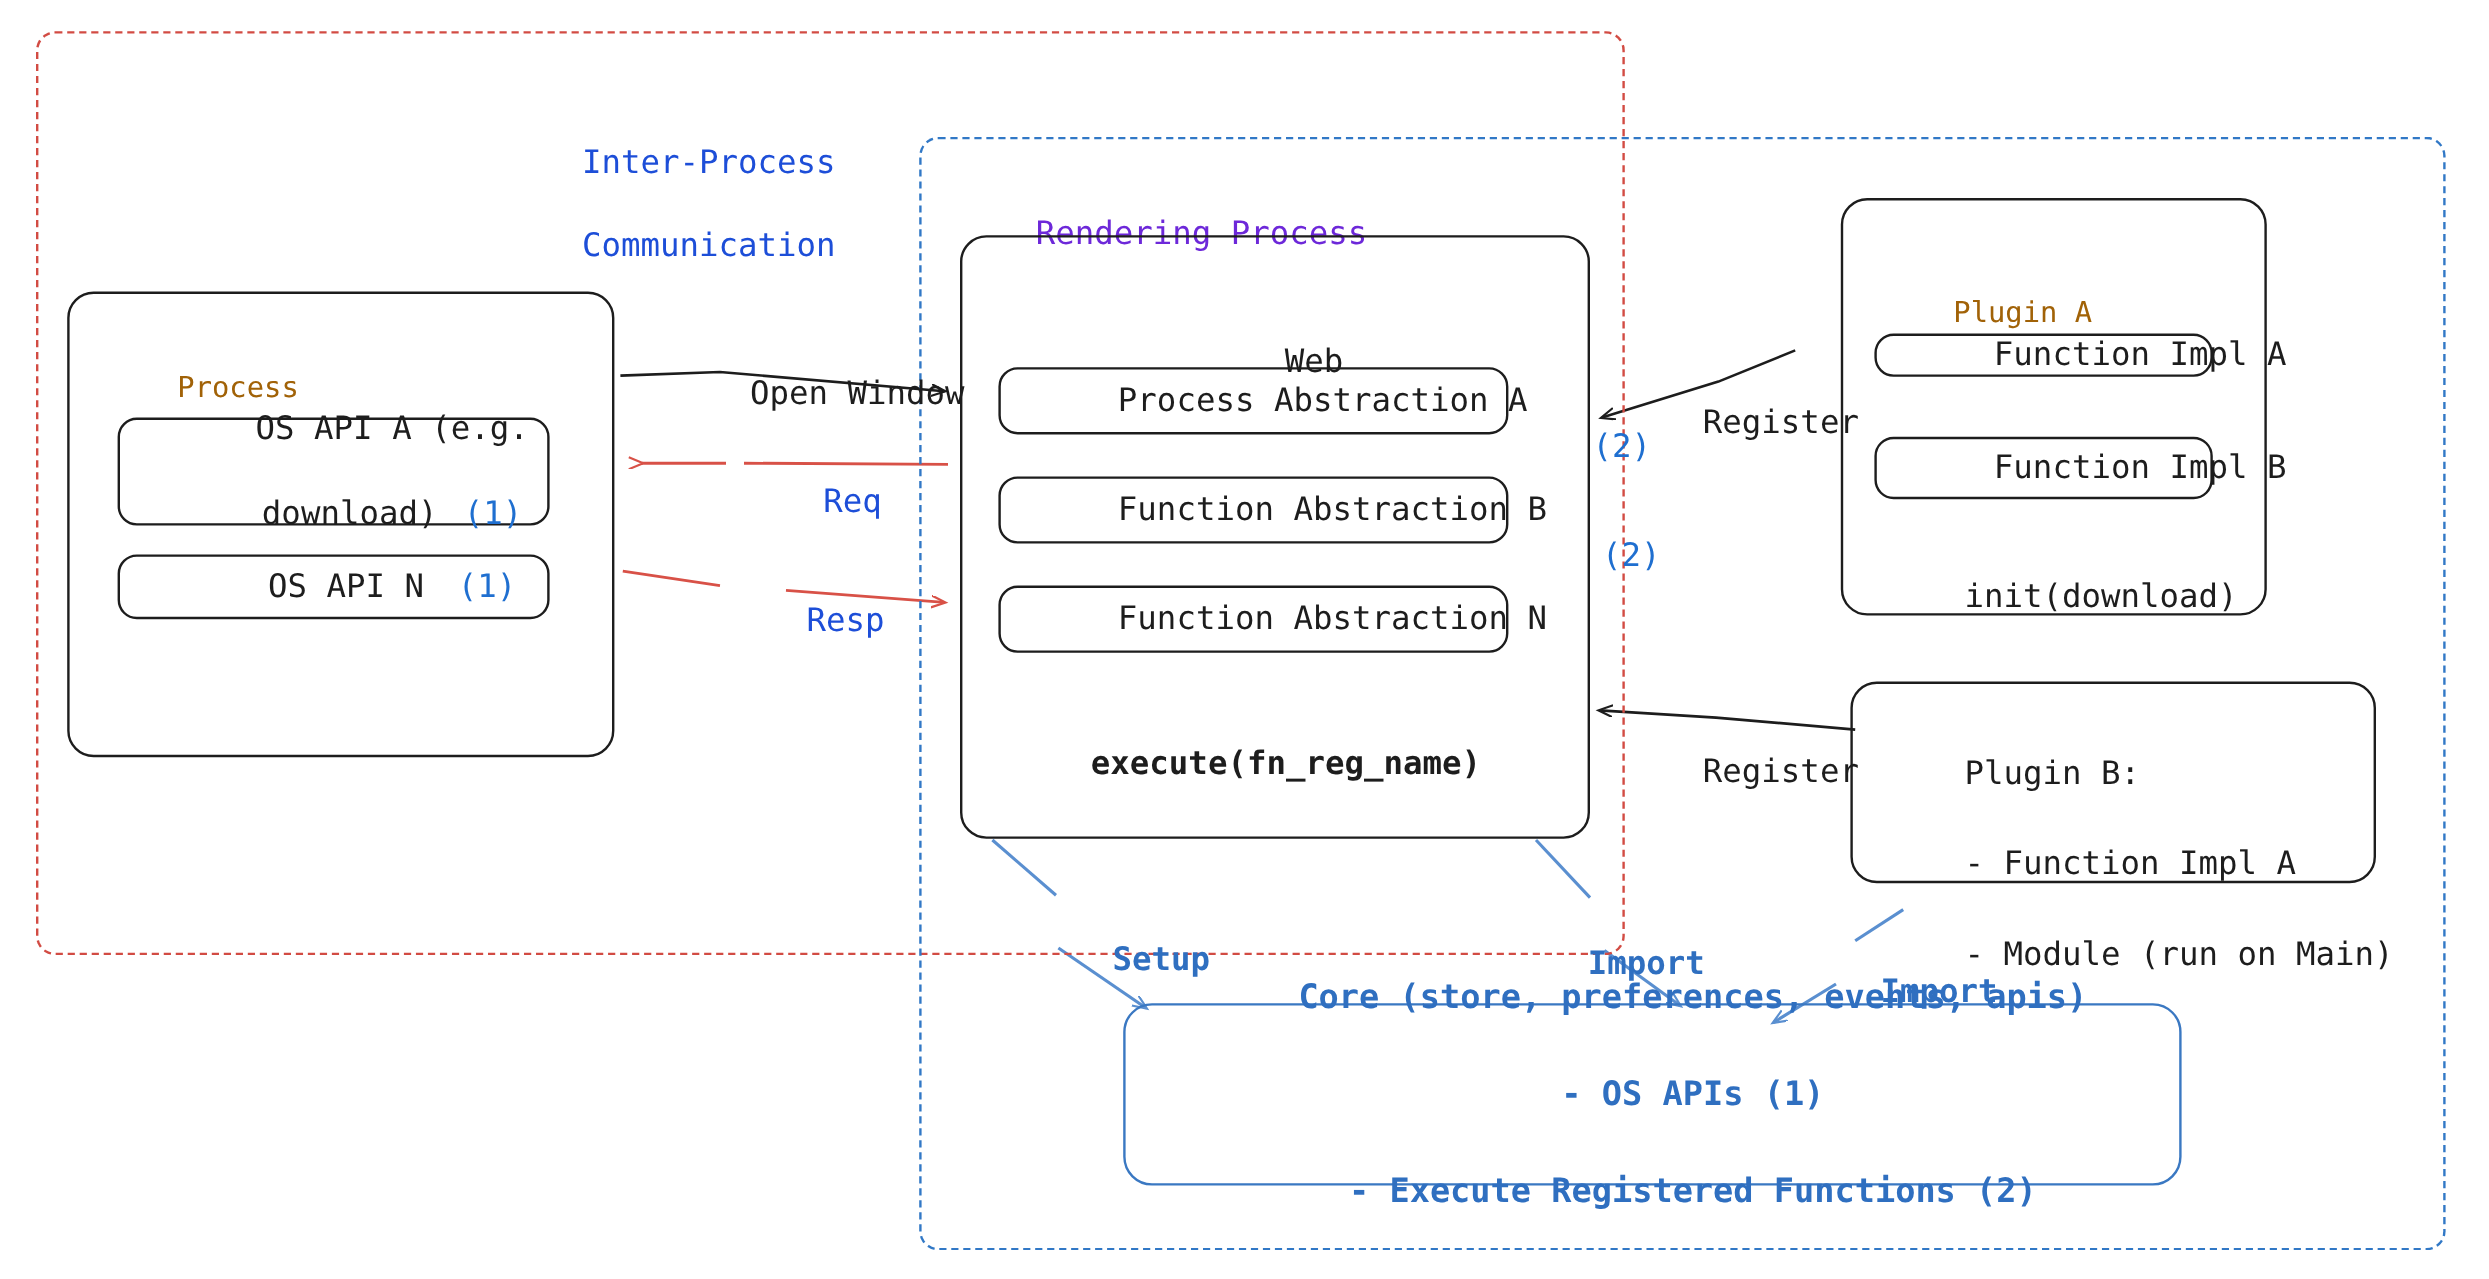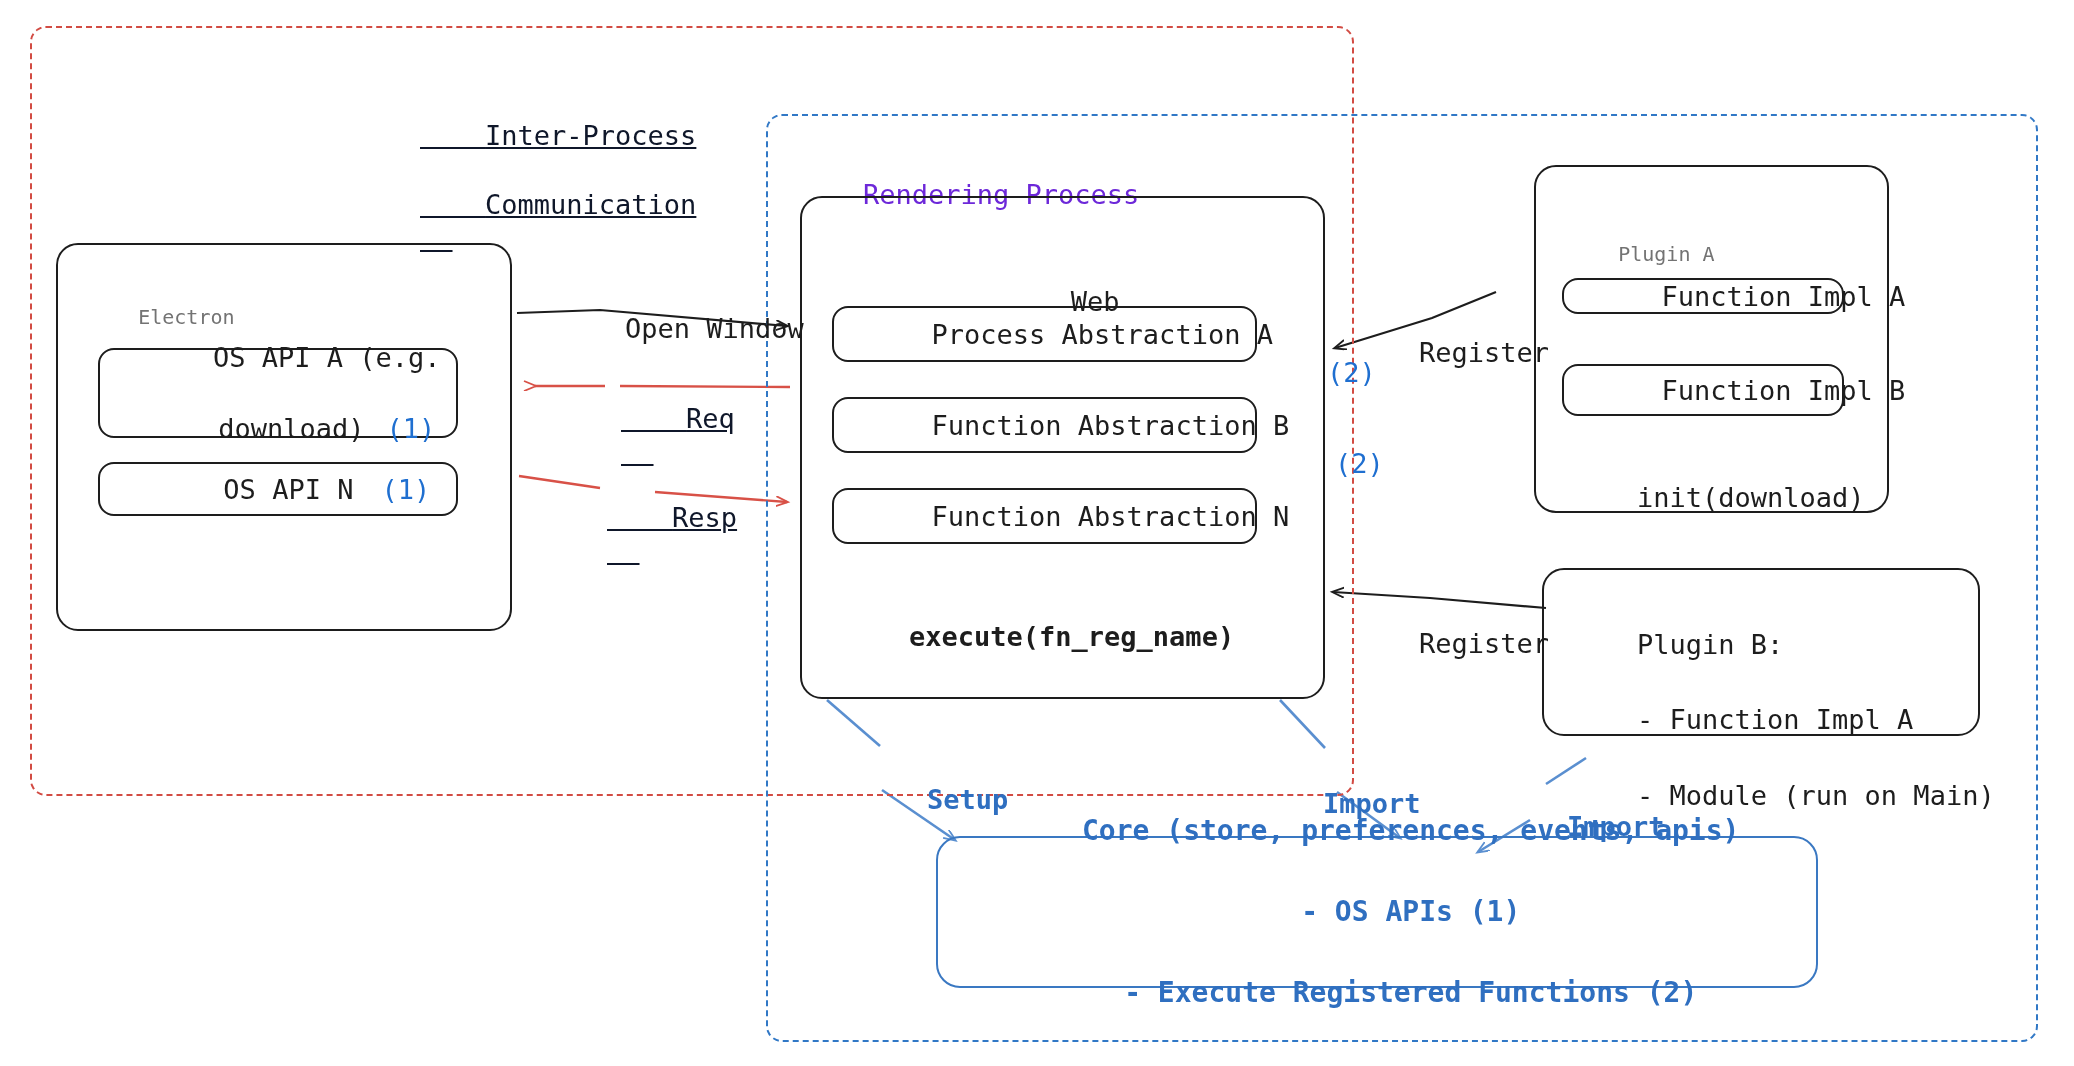--- a/index.html
+++ b/index.html
@@ -64,29 +64,29 @@
   .label {
     position: absolute;
     color: #1d1d1d;
     font-size: 27px;
     line-height: 1.28;
     white-space: pre;
   }
   .label.center {
     text-align: center;
   }
-  .label.red   { color: #0f172a; text-decoration: underline; }
+  .label.red   { color: #1d4ed8; }
   .label.blue  { color: #6d28d9; }
   .label.blue-bold { color: #2f6fc0; font-weight: bold; }
   .paren-blue { color: #1f6fd0; }
 
   .title-left {
     position: absolute;
-    font-size: 20px;
-    color: #737373;
+    font-size: 24px;
+    color: #a16207;
     white-space: pre;
   }
 
   .boxtext {
     position: absolute;
     width: 100%;
     text-align: center;
     font-size: 27px;
     color: #1d1d1d;
     white-space: pre;
@@ -180,21 +180,21 @@
 
   <div class="dashed-blue" style="left:766px; top:114px; width:1272px; height:928px;"></div>
 
   <div class="label blue" style="left:798px; top:143px;">
     <span>Rendering Process</span>
   </div>
 
   <div class="rbox" style="left:56px; top:243px; width:456px; height:388px;"></div>
 
   <div class="title-left" style="left:90px; top:281px;">
-    <span>Electron</span>
+    <span>Process</span>
   </div>
 
   <div class="rbox inner" style="left:98px; top:348px; width:360px; height:90px;">
     <div class="boxtext two-line">
       <span>OS API A (e.g.</span><br>
       <span>download)</span><span class="paren-blue" style="padding-left:22px;">(1)</span>
     </div>
   </div>
 
   <div class="rbox inner" style="left:98px; top:462px; width:360px; height:54px;">

